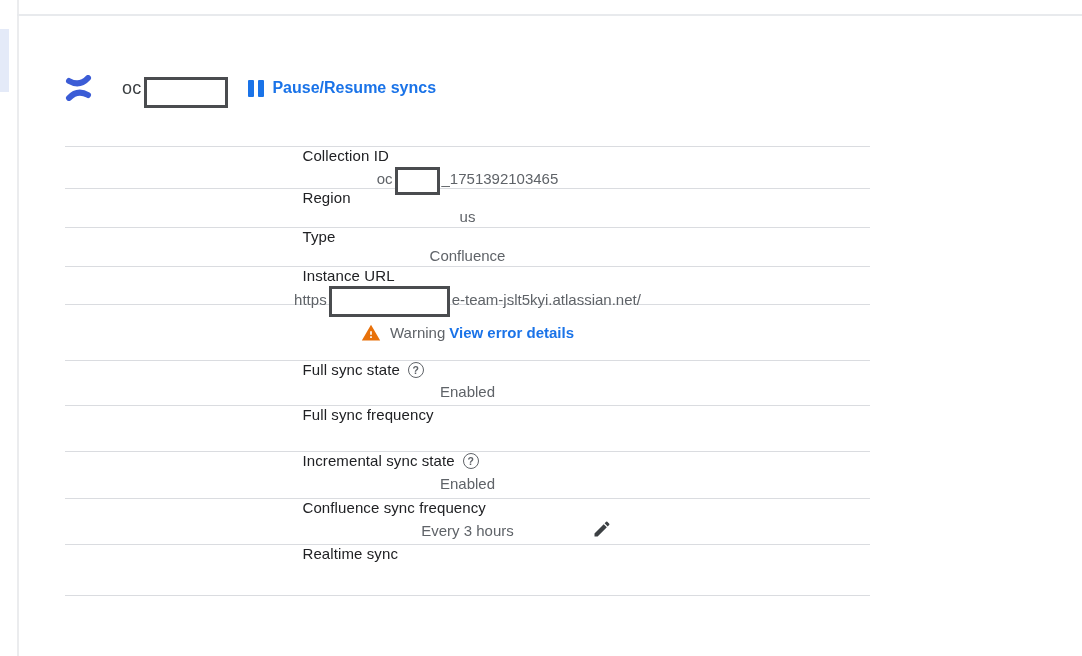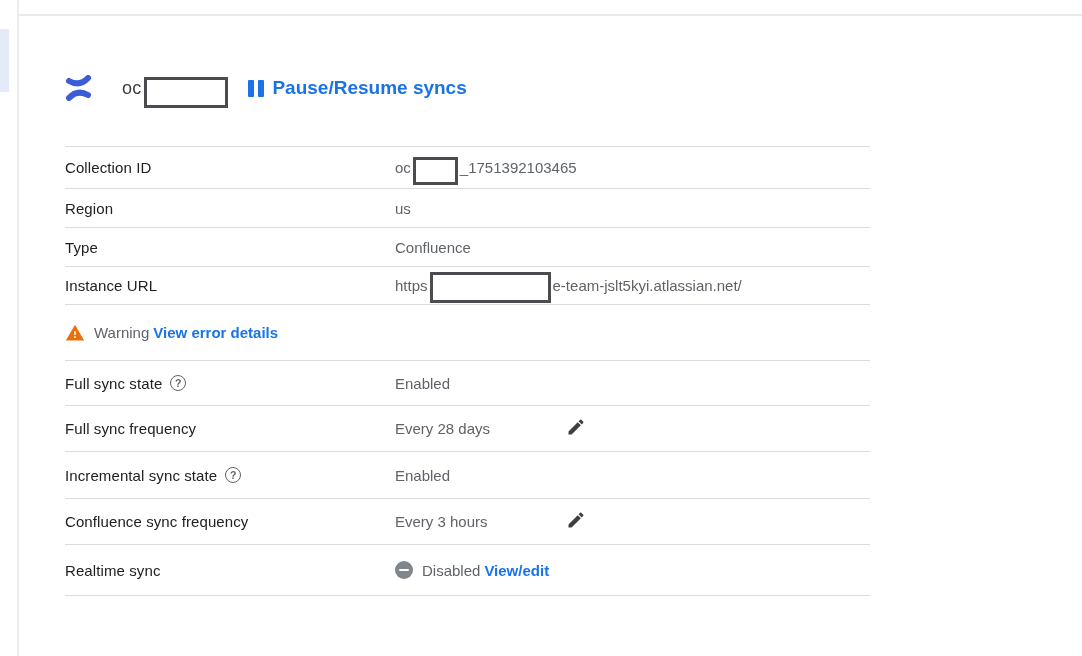--- a/index.html
+++ b/index.html
@@ -13,27 +13,27 @@
 
   
   .header { position:absolute; left:65px; top:68px; height:40px; display:flex; align-items:center; }
   .logo { width:27px; height:26px; display:flex; margin-right:30px; }
   .title { font-size:18px; font-weight:500; color:#3c4043; letter-spacing:.2px; }
   .redaction { display:inline-block; background:#fff; border:3px solid var(--redaction-border,#4a4c4f); }
   .redaction.title-box { width:84px; height:31px; margin-left:3px; transform:translateY(4px); }
   .redaction.id-box { width:45px; height:28px; margin:0 2px; transform:translateY(3px); }
   .redaction.url-box { width:121px; height:31px; margin:0 2px; transform:translateY(2px); }
   .link { color:var(--link-blue,#1a73e8); font-weight:600; text-decoration:none; cursor:pointer; }
-  .pause-link { display:flex; align-items:center; margin-left:20px; font-size:19px; }
+  .pause-link { display:flex; align-items:center; margin-left:20px; font-size:16px; }
   .pause-icon { display:inline-flex; gap:4px; margin-right:8px; }
   .pause-icon i { width:6px; height:17px; background:var(--link-blue,#1a73e8); border-radius:1px; }
 
   
   .table { position:absolute; left:65px; top:146px; width:805px; border-top:1px solid var(--divider,#dadce0); }
-  .row { display:flex; align-items:center; border-bottom:1px solid var(--divider,#dadce0); }
+  .row { display:flex; align-items:center; border-bottom:1px solid var(--divider,#dadce0);flex-direction:column; }
   .r-42{height:42px} .r-39{height:39px} .r-38{height:38px} .r-56{height:56px}
   .r-45{height:45px} .r-46{height:46px} .r-47{height:47px} .r-51{height:51px}
   .label { width:330px; display:flex; align-items:center; font-size:15px; color:var(--label-text,#202124); letter-spacing:.1px; }
   .value { flex:1; display:flex; align-items:center; font-size:15px; color:var(--value-text,#5f6368); position:relative; }
   .help-icon { width:16px; height:16px; border:1.5px solid #5f6368; border-radius:50%;
     display:inline-flex; align-items:center; justify-content:center;
     font-size:10.5px; font-weight:600; color:#5f6368; margin-left:8px; cursor:pointer; }
   .warn-icon { display:inline-flex; margin-right:9px; }
   .status-link { margin-left:4px; font-size:15px; }
   .edit-btn { position:absolute; left:171px; background:none; border:none; display:inline-flex; cursor:pointer; }
@@ -112,30 +112,20 @@
   <div class="row r-45">
     <div class="label">
       <span>Full sync state</span>
       <span class="help-icon">?</span>
     </div>
     <div class="value">Enabled</div>
   </div>
 
   <div class="row r-46">
     <div class="label">Full sync frequency</div>
-    <div class="value">
-      <span>Every 28 days</span>
-      <button class="edit-btn">
-        <span>
-          <svg viewBox="0 0 24 24" width="20" height="20">
-              <path fill="#3c4043" d="M3 17.25V21h3.75L17.81 9.94l-3.75-3.75L3 17.25zM20.71 7.04c.39-.39.39-1.02 0-1.41l-2.34-2.34a.9959.9959 0 0 0-1.41 0l-1.83 1.83 3.75 3.75 1.83-1.83z"></path>
-            </svg>
-        </span>
-      </button>
-    </div>
   </div>
 
   <div class="row r-47">
     <div class="label">
       <span>Incremental sync state</span>
       <span class="help-icon">?</span>
     </div>
     <div class="value">Enabled</div>
   </div>
 
@@ -148,22 +138,15 @@
           <svg viewBox="0 0 24 24" width="20" height="20">
               <path fill="#3c4043" d="M3 17.25V21h3.75L17.81 9.94l-3.75-3.75L3 17.25zM20.71 7.04c.39-.39.39-1.02 0-1.41l-2.34-2.34a.9959.9959 0 0 0-1.41 0l-1.83 1.83 3.75 3.75 1.83-1.83z"></path>
             </svg>
         </span>
       </button>
     </div>
   </div>
 
   <div class="row r-51">
     <div class="label">Realtime sync</div>
-    <div class="value">
-      <span class="disabled-icon">
-          <i></i>
-        </span>
-      <span>Disabled</span>
-      <a class="link status-link">View/edit</a>
-    </div>
   </div>
 
 </div>
 
 </body></html>

